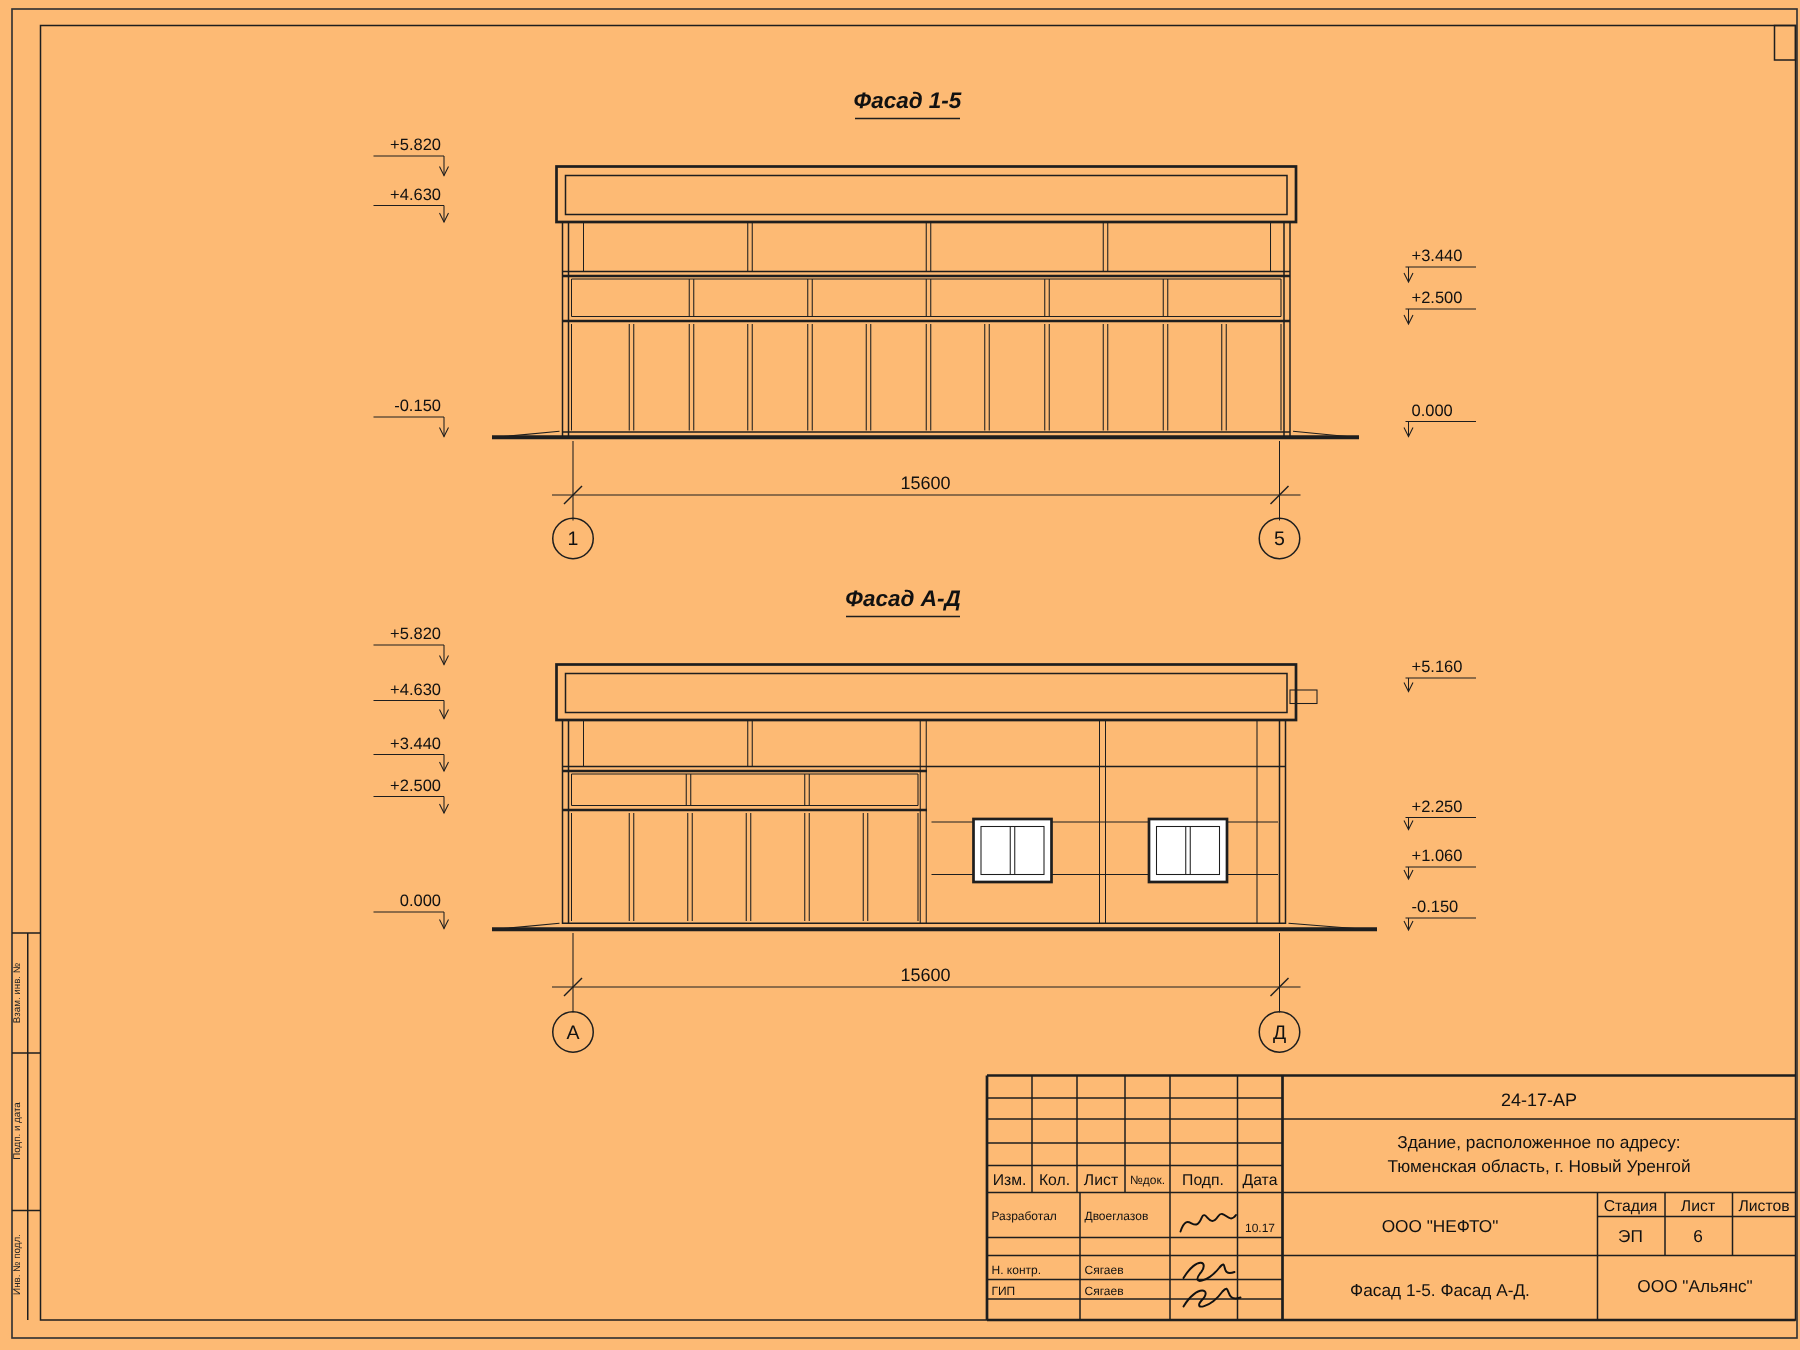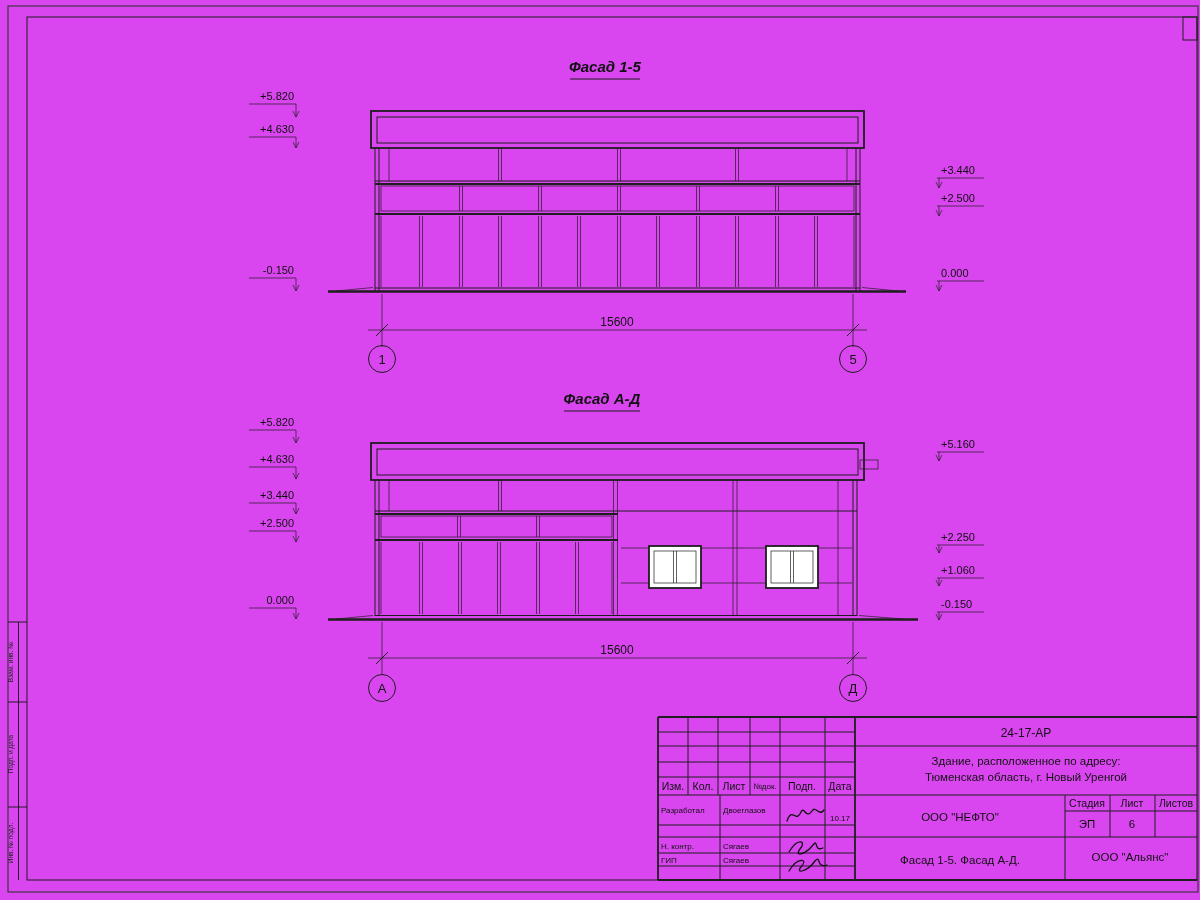--- a/index.html
+++ b/index.html
@@ -1,16 +1,16 @@
 <!DOCTYPE html>
 <html><head>
 <meta charset="utf-8">
 <style>
   html,body{margin:0;padding:0;background:#e8e8e8;}
-  .sheet{position:relative;width:1200px;height:900px;background:#d946ef;margin:0 auto;
+  .sheet{position:relative;width:1200px;height:900px;background:#fdba74;margin:0 auto;
          font-family:"Liberation Sans", sans-serif;text-align:right;}
   svg{display:block}
   
   .ln   {stroke:#1e1e1e;stroke-width:1;fill:none;}
   .ln-t {stroke:#1e1e1e;stroke-width:.7;fill:none;}
   .ln-m {stroke:#1e1e1e;stroke-width:1.8;fill:none;}
   .ln-h {stroke:#1e1e1e;stroke-width:2.6;fill:none;}
   .ln-f {stroke:#333;stroke-width:1.1;fill:none;}
   .wfill{fill:#ffffff;}
   

